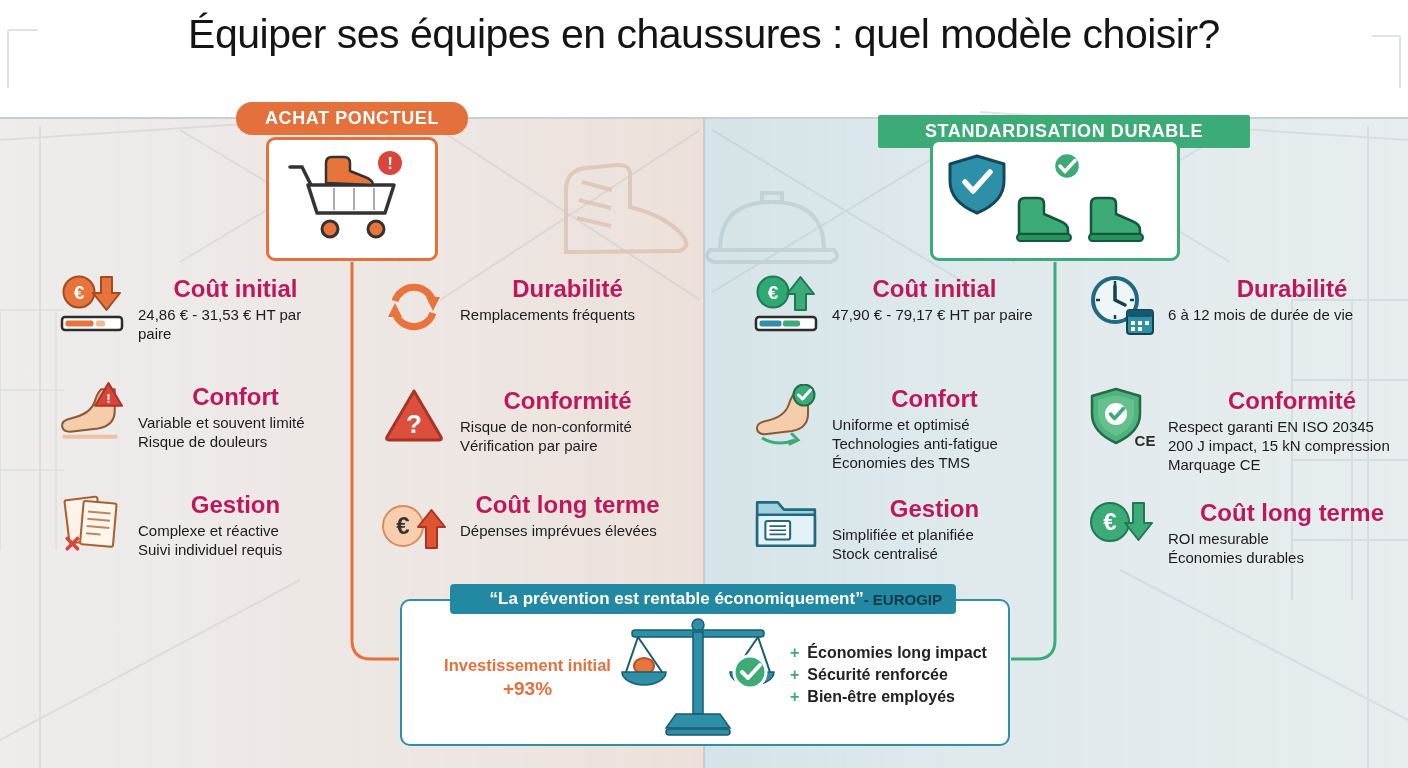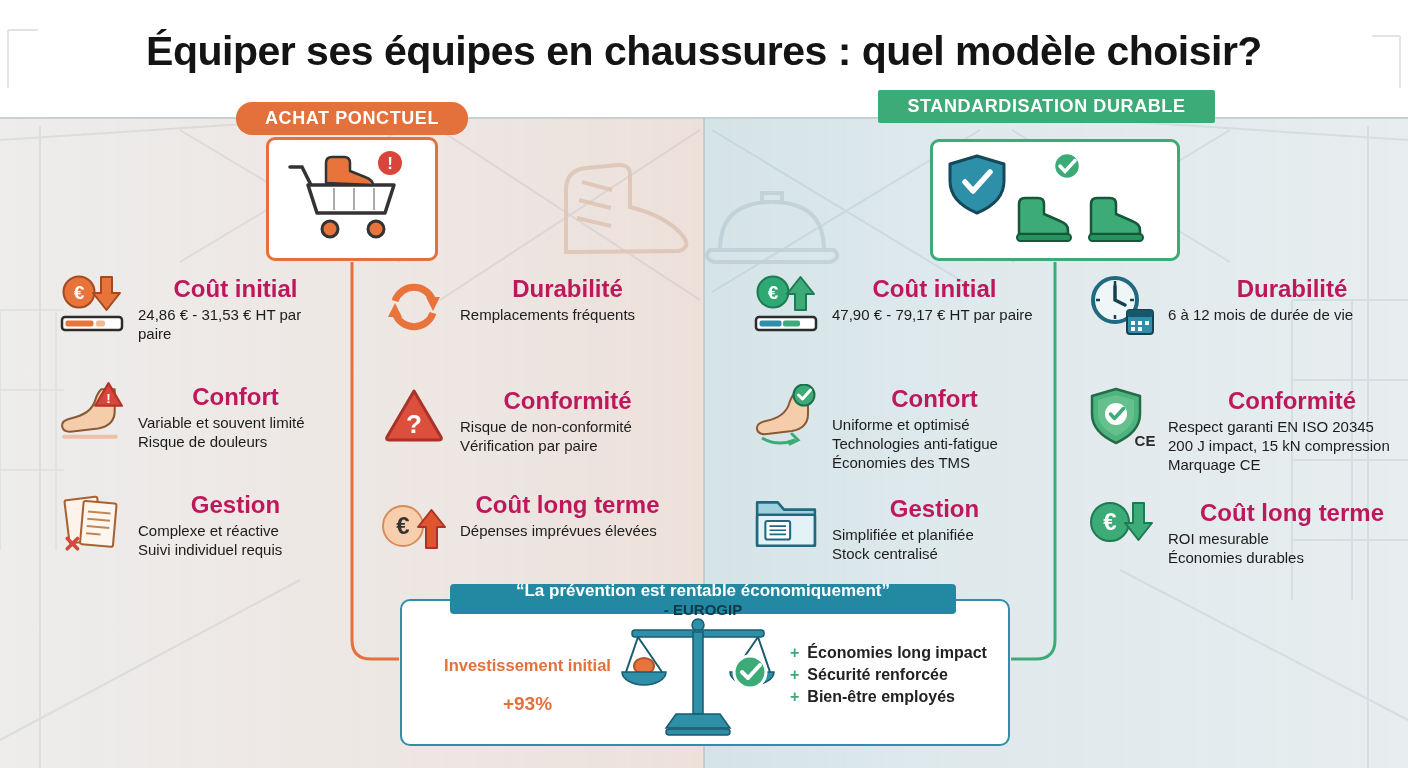--- a/index.html
+++ b/index.html
@@ -9,50 +9,50 @@
 
   .content-bg { position:absolute; left:0; top:118px; width:1408px; height:650px; background:#eef1f2; }
   .bg-art { position:absolute; left:0; top:0; }
   .tint-left  { position:absolute; left:0;   top:118px; width:704px; height:650px;
                 background:linear-gradient(90deg, rgba(232,116,60,0.03) 0%, rgba(232,116,60,0.09) 70%, rgba(232,116,60,0.13) 100%); }
   .tint-right { position:absolute; left:704px; top:118px; width:704px; height:650px;
                 background:linear-gradient(90deg, rgba(45,143,168,0.13) 0%, rgba(45,143,168,0.08) 35%, rgba(45,143,168,0.03) 100%); }
   .top-line { position:absolute; top:117px; left:0; width:1408px; height:2px; background:#c7d0d4; }
   .divider  { position:absolute; top:118px; left:703px; width:2px; height:650px; background:rgba(140,158,166,0.30); }
 
-  .title { position:absolute; top:28px; left:0; width:1408px; text-align:center;
-           font-size:41px; font-weight:700; letter-spacing:-0.5px; color:#141414; }
+  .title { position:absolute; top:11px; left:0; width:1408px; text-align:center;
+           font-size:41px; font-weight:400; letter-spacing:-0.5px; color:#141414; }
 
   .badge { position:absolute; height:33px; display:flex; align-items:center; justify-content:center;
            color:#fff; font-weight:700; font-size:18px; letter-spacing:0.6px; border-radius:2px; z-index:4; }
   .badge-left  { left:236px; top:102px; width:232px; background:#e4703b;border-radius:16px; }
-  .badge-right { left:878px; top:90px; width:337px; background:#3cab77; }
+  .badge-right { left:878px; top:115px; width:372px; background:#3cab77; }
 
   .hero-box { position:absolute; background:#fff; border-radius:9px; display:flex; align-items:center; justify-content:center; z-index:4; }
   .hero-left  { left:266px; top:137px; width:172px; height:124px; border:3px solid #e4703b; }
   .hero-right { left:930px; top:139px; width:250px; height:122px; border:3px solid #3cab77; }
 
   .connectors { position:absolute; left:0; top:0; z-index:3; }
 
   .feature { position:absolute; display:flex; gap:10px; align-items:flex-start; z-index:4; }
   .f-icon  { width:72px; flex:0 0 72px; display:flex; justify-content:center; }
   .f-text h3 { font-size:24px; font-weight:800; color:#be185d; margin:1px 0 3px;text-align:center; }
   .f-line { font-size:15px; line-height:1.26; color:#1c1c1c; }
 
   .quote-banner { position:absolute; left:450px; top:584px; width:506px; height:30px; background:#2389a3;
-                  border-radius:4px; display:flex; align-items:center; justify-content:center;
-                  padding:0 14px; z-index:6;flex-direction:column; }
+                  border-radius:4px; display:flex; align-items:center; justify-content:flex-end;
+                  padding:0 14px; z-index:6; }
   .quote-text   { color:#fff; font-weight:800; font-size:17px; }
   .quote-source { color:#11394a; font-weight:700; font-size:15px; }
 
   .bottom-box { position:absolute; left:400px; top:599px; width:610px; height:147px; background:#fff;
                 border:2px solid #2d8fa8; border-radius:10px; z-index:5; }
   .investment { position:absolute; left:430px; top:656px; width:195px; text-align:center; z-index:6; }
   .inv-label  { color:#e4703b; font-size:16.5px; font-weight:600; }
-  .inv-value  { color:#e4703b; font-size:19px; font-weight:800; margin-top:18px; }
+  .inv-value  { color:#e4703b; font-size:19px; font-weight:800; margin-top:3px; }
   .scale-wrap { position:absolute; left:618px; top:610px; z-index:6; }
   .benefits   { position:absolute; left:790px; top:644px; z-index:6; }
   .benefit    { display:flex; align-items:baseline; margin-bottom:4px; font-size:16px; font-weight:700; color:#222; }
   .benefit .plus { color:#3cab77; font-weight:800; margin-right:8px; }
 
   svg text { font-family:"Liberation Sans", sans-serif; }
 </style>
 </head>
 <body>
 

